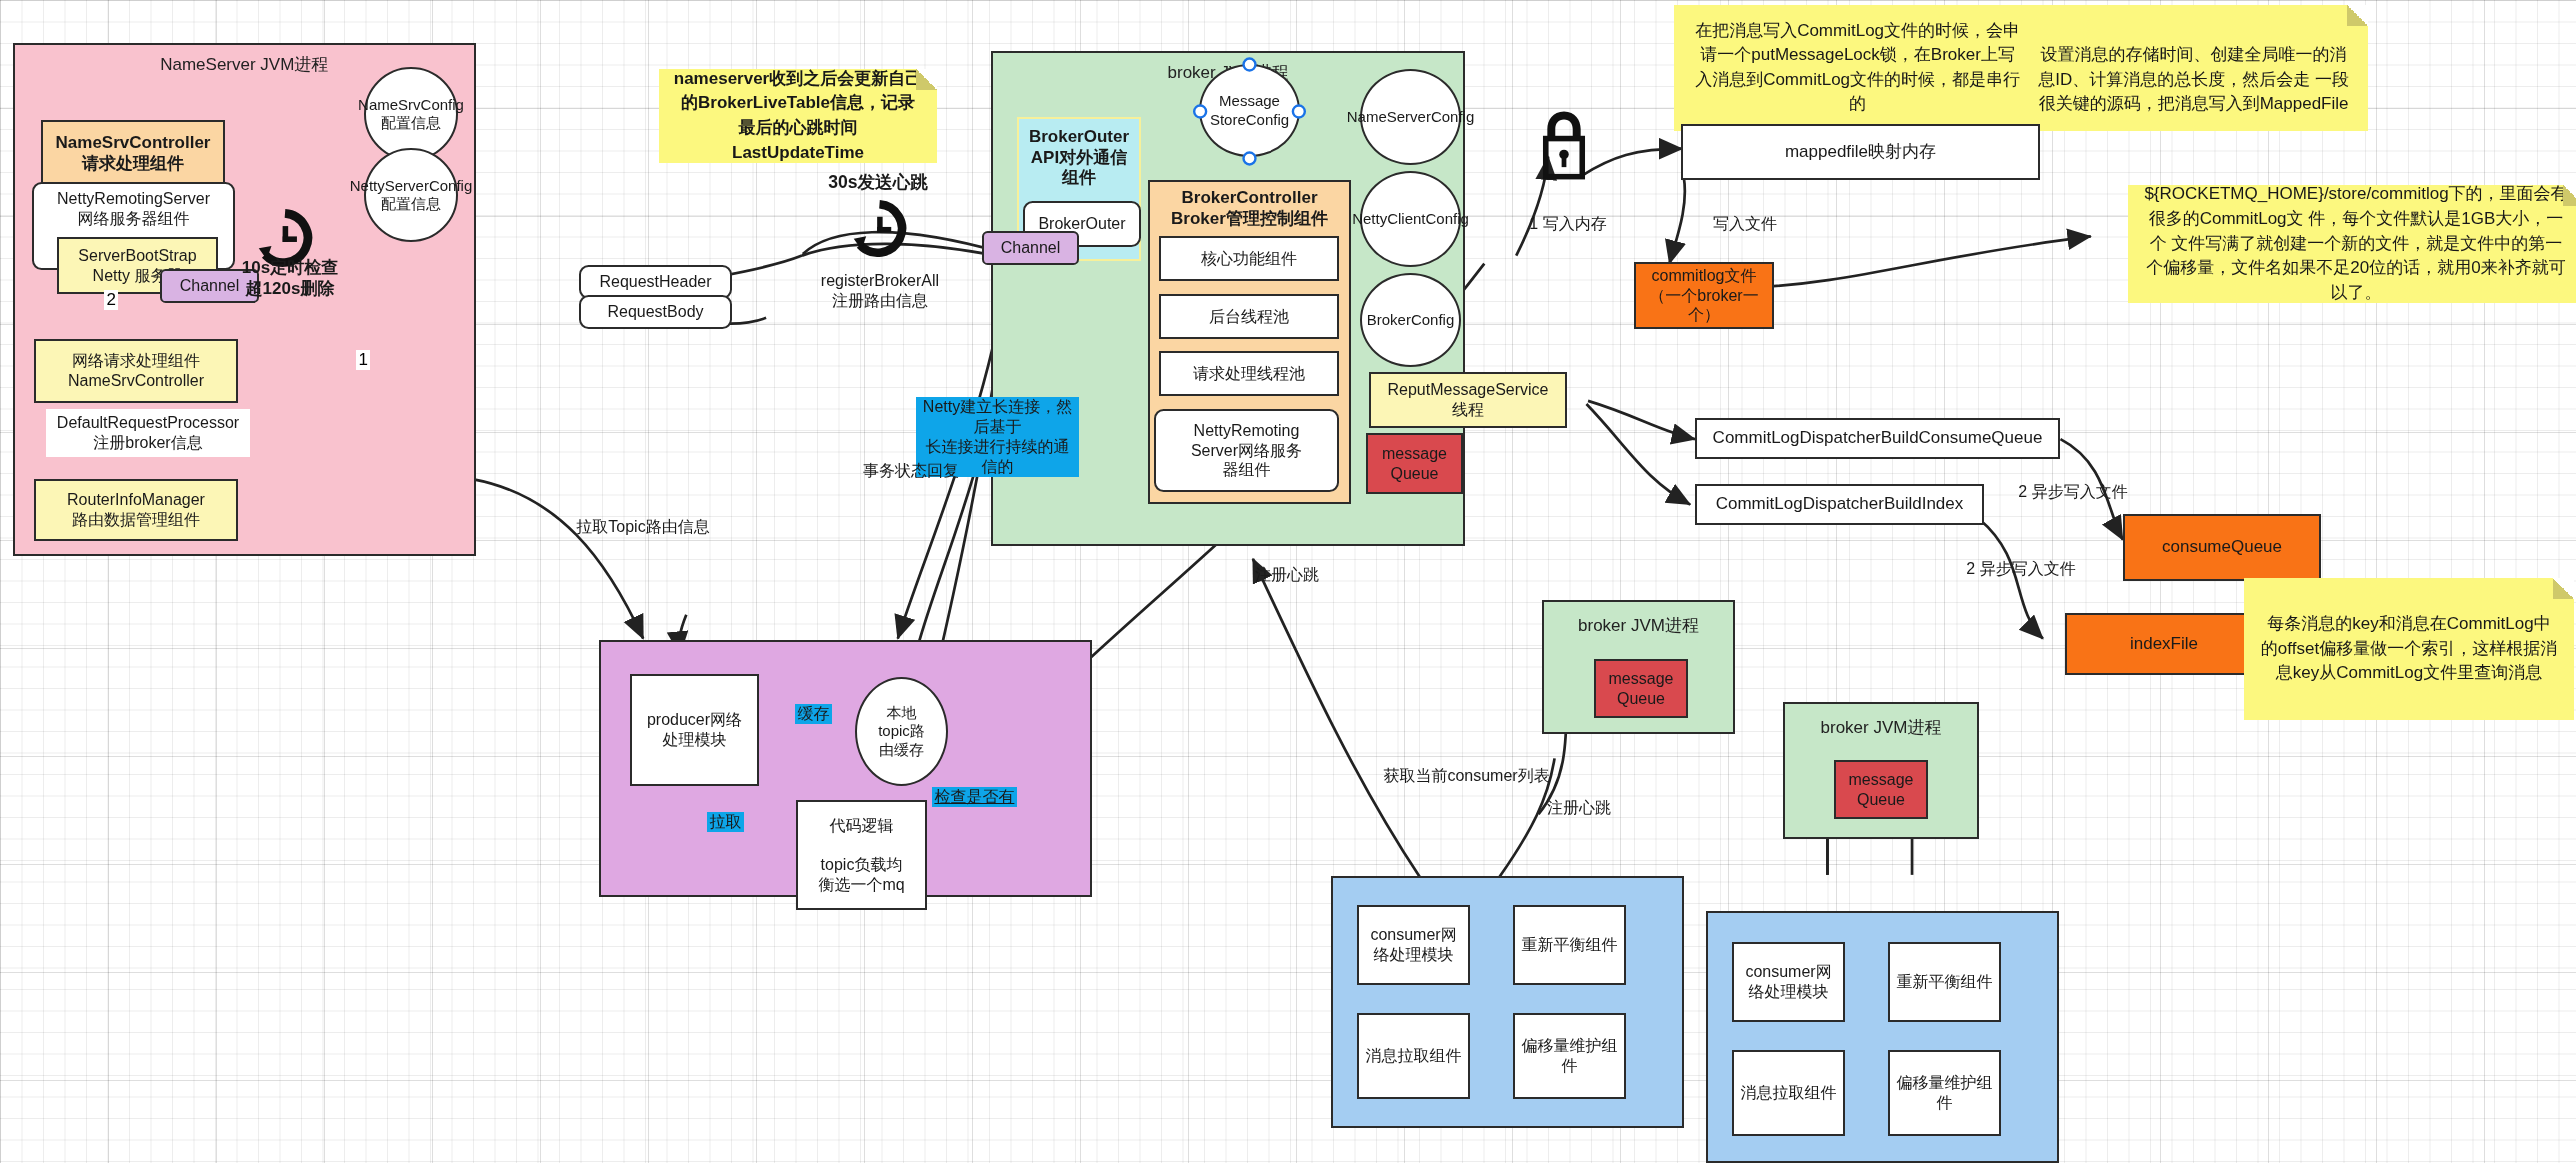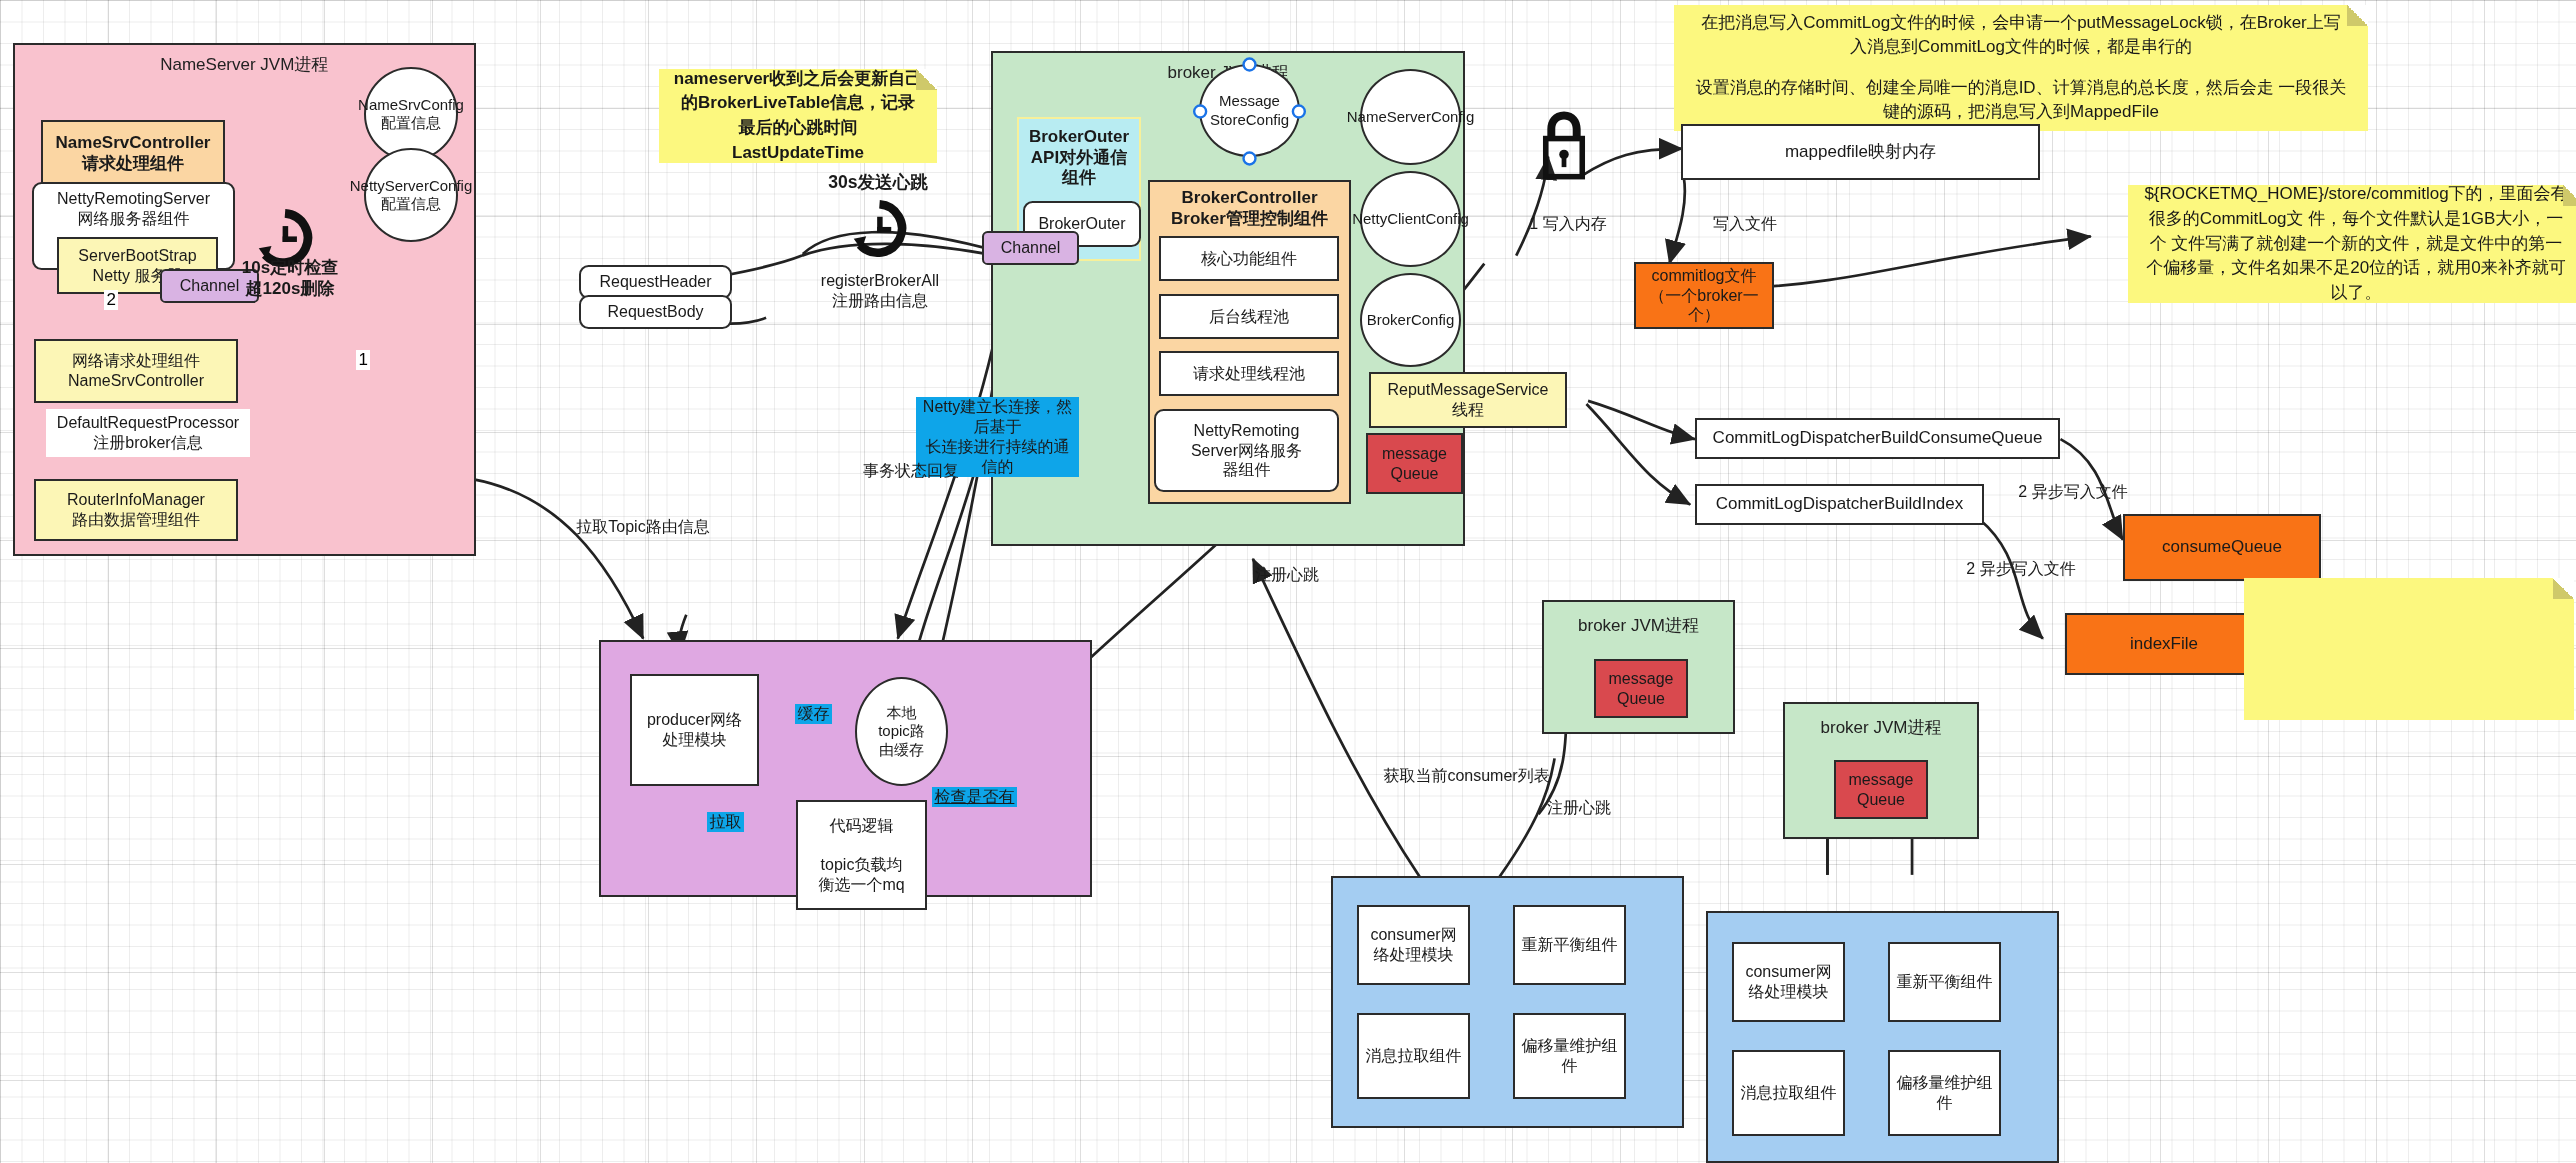--- a/index.html
+++ b/index.html
@@ -250,21 +250,21 @@
   <svg width="48" height="73" viewBox="0 0 60 92">
     <path d="M30 2 C16 2 9 13 9 24 L9 34 L19 34 L19 24 C19 17 23 12 30 12 C37 12 41 17 41 24 L41 34 L51 34 L51 24 C51 13 44 2 30 2 z" fill="#111"></path>
     <rect x="7" y="36" width="46" height="48" fill="none" stroke="#111" stroke-width="7"></rect>
     <circle cx="30" cy="56" r="6" fill="#111"></circle>
     <rect x="27" y="58" width="6" height="14" fill="#111"></rect>
   </svg>
 </div>
 
 <div class="node note" style="left:1674px;top:4.8px;width:694px;height:126px;padding:12.8px 19px;text-align:center;">
   <span class="fold"></span>
-  <div style="display:flex;flex-direction:column;gap:16px;width:100%;align-items:flex-end;">
+  <div style="display:flex;flex-direction:row;gap:16px;width:100%;align-items:flex-end;">
     <span>在把消息写入CommitLog文件的时候，会申请一个putMessageLock锁，在Broker上写入消息到CommitLog文件的时候，都是串行的</span>
     <span>设置消息的存储时间、创建全局唯一的消息ID、计算消息的总长度，然后会走 一段很关键的源码，把消息写入到MappedFile</span>
   </div>
 </div>
 
 <div class="node bx" style="left:1681px;top:124px;width:359px;height:56px;font-size:17px;">mappedfile映射内存</div>
 
 <div class="elbl nb" style="left:1508px;top:214px;width:120px;">1 写入内存</div>
 <div class="elbl nb" style="left:1693px;top:214px;width:104px;">写入文件</div>
 
@@ -279,20 +279,21 @@
 <div class="node bx" style="left:1695px;top:484px;width:289px;height:41px;font-size:17px;">CommitLogDispatcherBuildIndex</div>
 
 <div class="elbl nb" style="left:2001px;top:482px;width:144px;">2 异步写入文件</div>
 <div class="elbl nb" style="left:1949px;top:559px;width:144px;">2 异步写入文件</div>
 
 <div class="node bx bx-orange2" style="left:2123px;top:514px;width:198px;height:67px;font-size:17px;">consumeQueue</div>
 <div class="node bx bx-orange2" style="left:2065px;top:613px;width:198px;height:62px;font-size:17px;">indexFile</div>
 
 <div class="node note" style="left:2244px;top:578px;width:330px;height:142px;padding:14.4px 16px;">
   <span class="fold"></span>
+  <span>每条消息的key和消息在CommitLog中的offset偏移量做一个索引，这样根据消息key从CommitLog文件里查询消息</span>
 </div>
 
 <div class="node grp grp-purple" style="left:599px;top:640px;width:493px;height:257px;"></div>
 
 <div class="node bx" style="left:630px;top:674px;width:129px;height:112px;white-space:pre-line;">producer网络
 处理模块</div>
 
 <div class="node ell" style="left:855px;top:677px;width:93px;height:109px;white-space:pre-line;">本地
 topic路
 由缓存</div>

